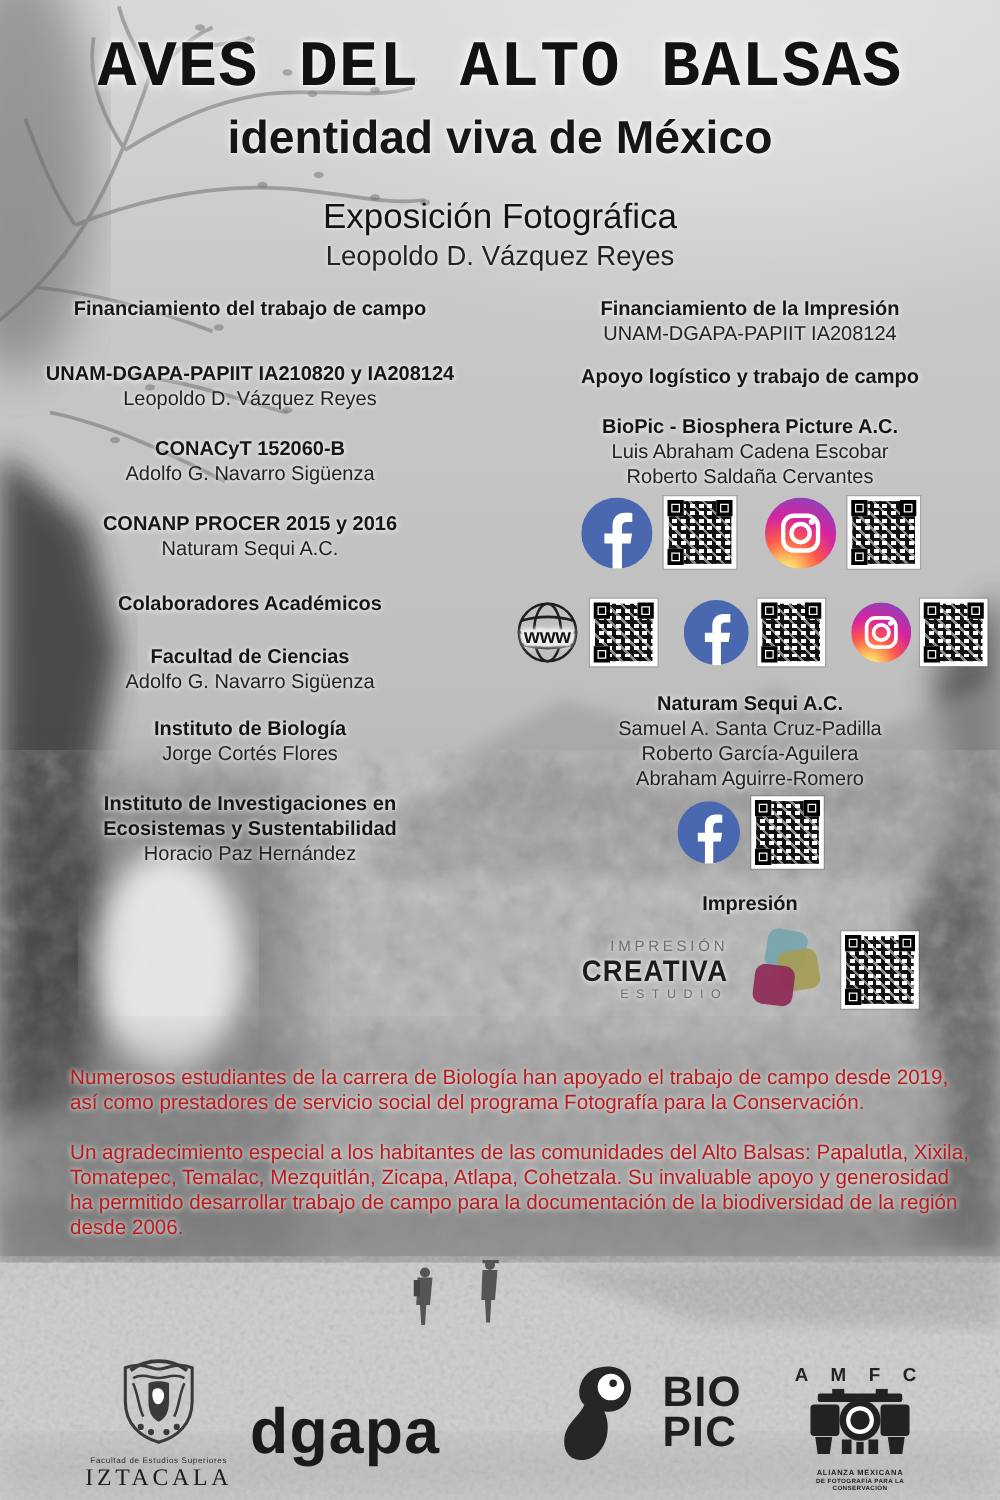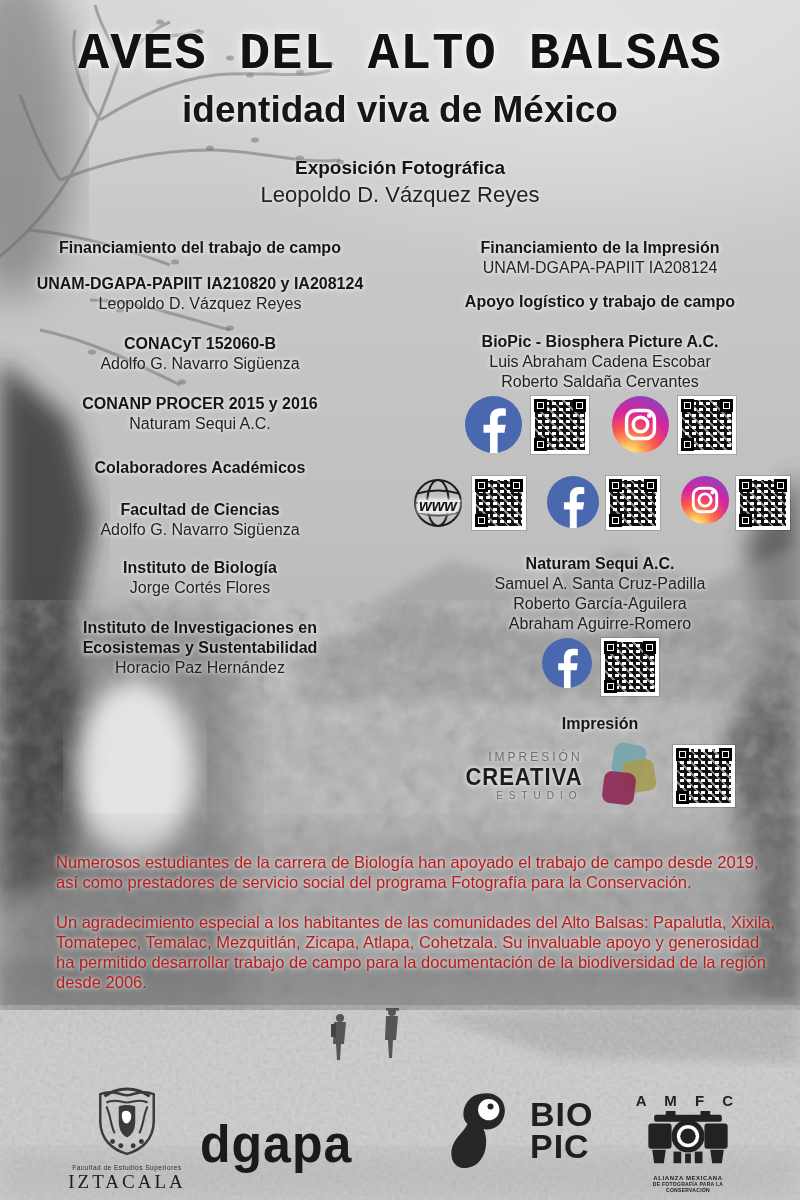--- a/index.html
+++ b/index.html
@@ -6,35 +6,35 @@
     font-family:"Liberation Sans",sans-serif;background:#c4c4c4;position:relative;}
   .bg{position:absolute;inset:0;z-index:0;}
   .content{position:absolute;inset:0;z-index:1;}
 
   
   .header{position:absolute;top:28px;left:0;width:800px;text-align:center;}
   .title{font-size:52px;font-weight:700;letter-spacing:1px;color:#121212;line-height:1.05;
     text-shadow:0 0 2px #fff,0 0 7px rgba(255,255,255,.9),0 0 16px rgba(255,255,255,.55);font-family:Liberation Mono, monospace;}
   .subtitle{font-size:37px;font-weight:700;color:#161616;margin-top:6px;
     text-shadow:0 0 2px #fff,0 0 7px rgba(255,255,255,.85);}
-  .expo-label{font-size:19px;font-weight:700;color:#141414;margin-top:26px;
+  .expo-label{font-size:28px;font-weight:400;color:#141414;margin-top:26px;
     text-shadow:0 0 4px rgba(255,255,255,.85);}
   .expo-author{font-size:22px;font-weight:400;color:#222;margin-top:3px;
     text-shadow:0 0 4px rgba(255,255,255,.85);}
 
   
   .col{position:absolute;width:400px;text-align:center;font-size:16px;line-height:20px;color:#232323;
     text-shadow:0 0 4px rgba(255,255,255,.8),0 1px 6px rgba(255,255,255,.55);}
   .col.left{top:238px;left:0;}
   .col.right{top:238px;left:400px;}
   .b{font-weight:700;color:#161616;}
   .r{font-weight:400;}
 
   
-  .icon-row{display:flex;justify-content:center;gap:9px;height:60px;font-style:italic;}
+  .icon-row{display:flex;justify-content:center;align-items:center;gap:9px;height:60px;}
   .icon-row .pair-gap{margin-left:14px;}
   .circle-icon{display:inline-block;line-height:0;}
   .qr{width:58px;height:58px;background:#fff;position:relative;box-shadow:0 0 0 1px rgba(0,0,0,.15);flex:0 0 auto;}
   .qr .noise{position:absolute;inset:4px;
     background:
       repeating-linear-gradient(0deg,#111 0 3px,transparent 3px 6px),
       repeating-linear-gradient(90deg,#111 0 3px,transparent 3px 7px);}
   .qr .noise::after{content:"";position:absolute;inset:0;
     background:repeating-linear-gradient(45deg,transparent 0 6px,rgba(255,255,255,.5) 6px 8px);}
   .qr .f{position:absolute;width:13px;height:13px;border:3px solid #000;background:#fff;box-sizing:border-box;}
@@ -180,21 +180,21 @@
 <div class="content">
 
   <div class="header">
     <div class="title">AVES DEL ALTO BALSAS</div>
     <div class="subtitle">identidad viva de México</div>
     <div class="expo-label">Exposición Fotográfica</div>
     <div class="expo-author">Leopoldo D. Vázquez Reyes</div>
   </div>
 
   <div class="col left">
-    <div class="block" style="margin-bottom:16px">
+    <div class="block" style="margin-bottom:32px">
       <div class="b">Financiamiento del trabajo de campo</div>
     </div>
     <div class="block" style="margin-bottom:20px">
       <div class="b">UNAM-DGAPA-PAPIIT IA210820 y IA208124</div>
       <div class="r">Leopoldo D. Vázquez Reyes</div>
     </div>
     <div class="block" style="margin-bottom:20px">
       <div class="b">CONACyT 152060-B</div>
       <div class="r">Adolfo G. Navarro Sigüenza</div>
     </div>

